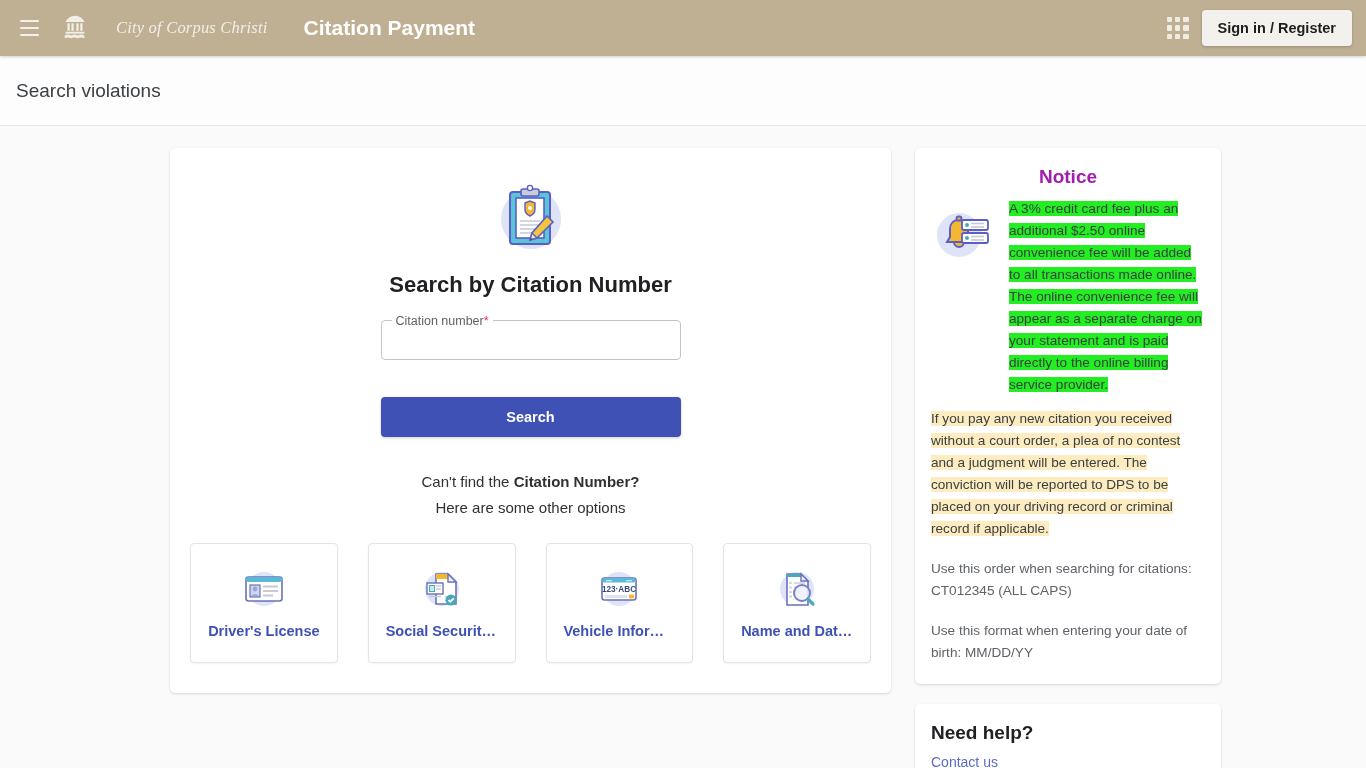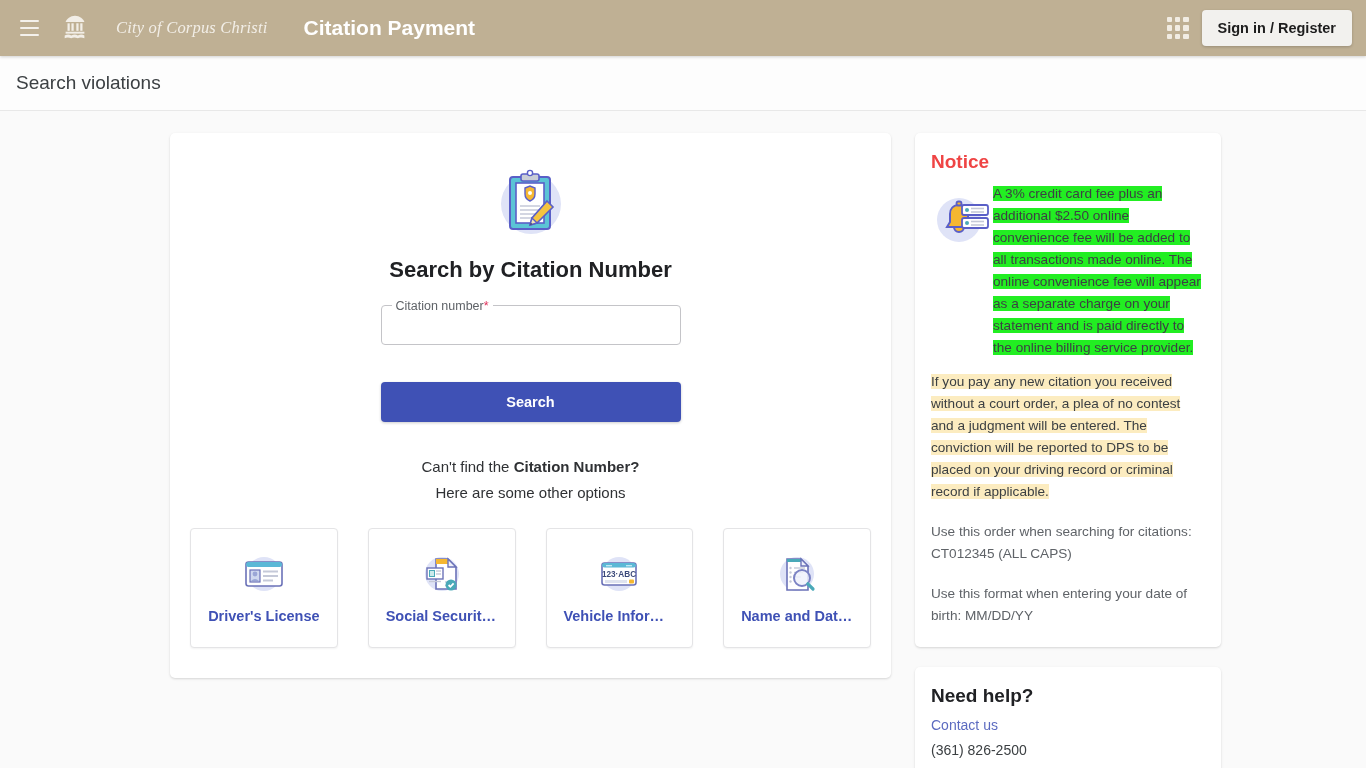--- a/index.html
+++ b/index.html
@@ -75,21 +75,21 @@
     font-weight: bold;
     font-family: "Liberation Sans", sans-serif;
     padding: 10px 16px;
     cursor: pointer;
     box-shadow: 0 1px 3px rgba(0,0,0,.2);
     white-space: nowrap;
   }
 
   
   .pagetitle-bar {
-    height: 55px;
+    height: 70px;
     background: #fdfdfd;
     display: flex; align-items: center;
     padding: 14px 16px;
     border-bottom: 1px solid #e8e8e8;
   }
   .pagetitle {
     font-size: 19px;
     color: #3c4043;
     font-weight: normal;
   }
@@ -211,25 +211,26 @@
     white-space: nowrap;
     overflow: hidden;
     text-overflow: ellipsis;
     text-align: center;
   }
 
   
   .notice-card { padding: 18px 16px 20px; }
   .notice-title {
     font-size: 19px;
-    color: #ef4444;
+    color: #a21caf;
     font-weight: bold;
     margin: 0 0 10px;
-  }
-  .notice-flex { display: flex; gap: 0; align-items: flex-start; }
+    text-align: center;
+  }
+  .notice-flex { display: flex; gap: 16px; align-items: flex-start; }
   .bell-wrap { flex: 0 0 auto; padding-top: 6px; }
   .notice-p {
     font-size: 13.6px;
     line-height: 22px;
     color: #3c4043;
     margin: 0;
   }
   .hl-green { background: #22ee22; }
   .hl-yellow { background: #fcecc0; }
   .notice-p2 { margin: 12px 0 0; }

